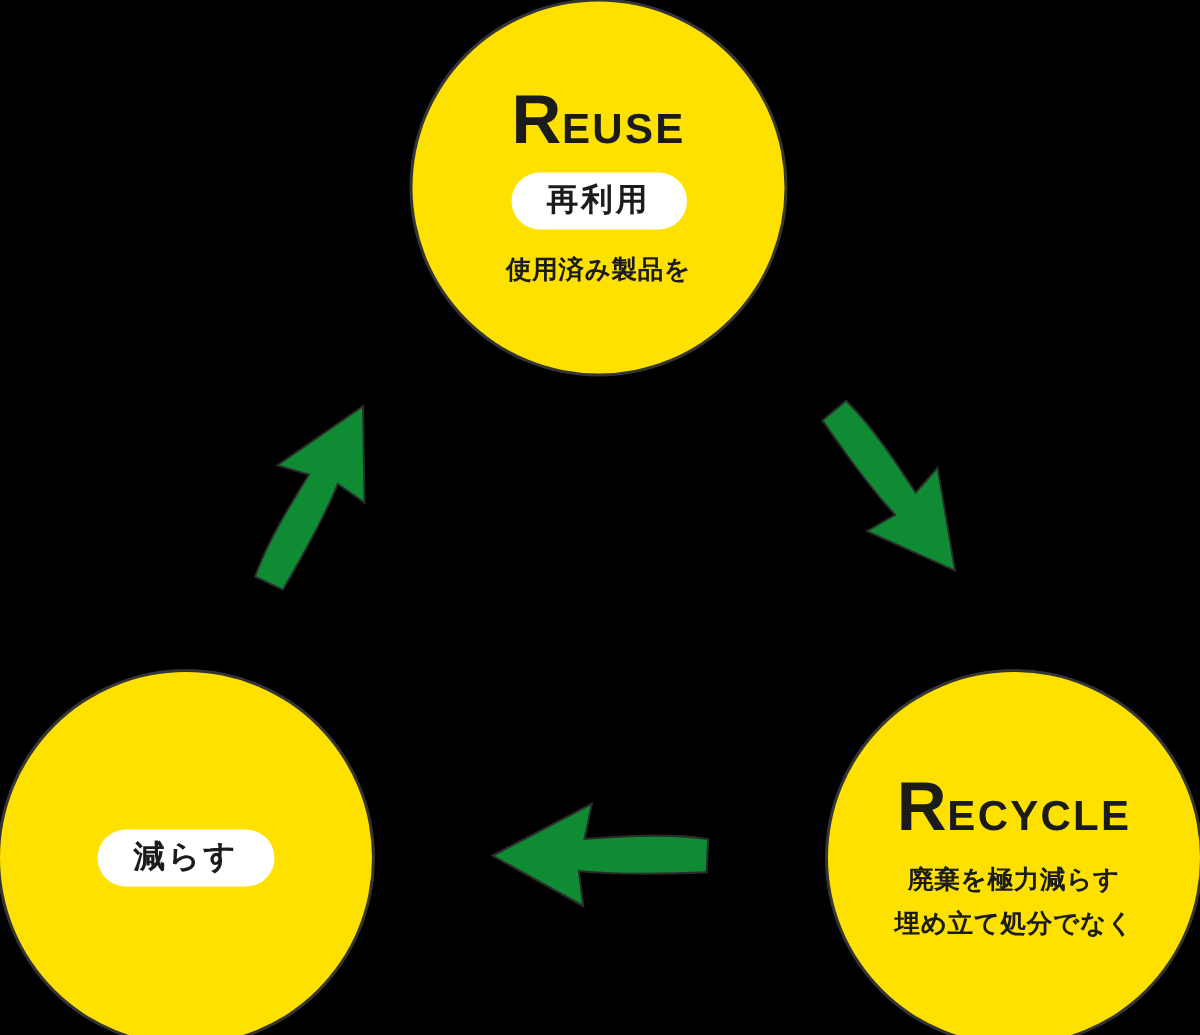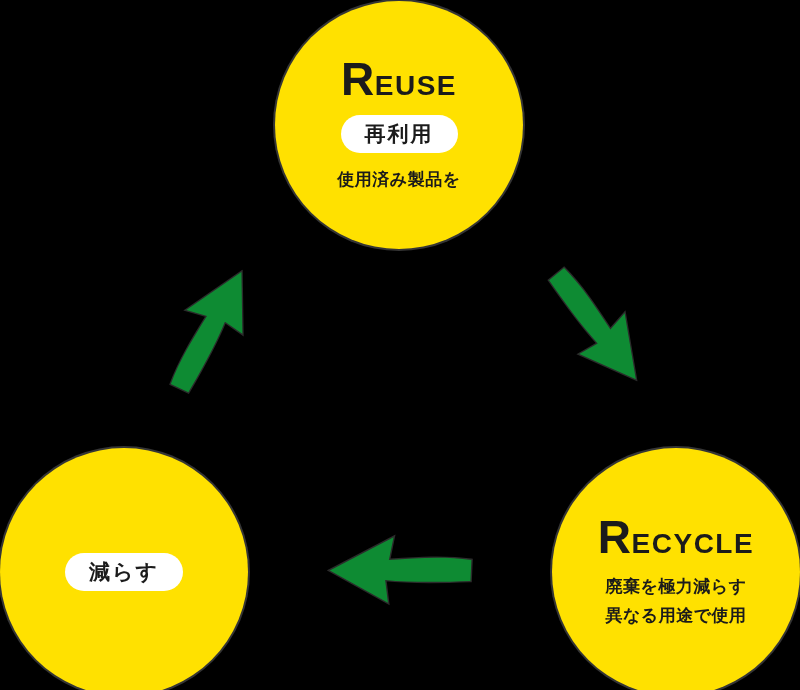--- a/index.html
+++ b/index.html
@@ -98,21 +98,21 @@
   </div>
 
   <div class="circle" id="c-reduce">
     <div class="badge">減らす</div>
   </div>
 
   <div class="circle" id="c-recycle">
     <div class="r-title"><span class="big">R</span><span>ECYCLE</span></div>
     <div class="desc">
       <span>廃棄を極力減らす</span>
-      <span>異なる用途で使用</span>
+      <span>埋め立て処分でなく</span>
     </div>
   </div>
 
   <div class="arrow" id="a-up">
     <svg width="140" height="88" viewBox="0 0 160 100" preserveAspectRatio="none" aria-hidden="true">
       <path d="M6 40 C 35 36, 64 38, 94 40 L 89 16 L 157 51 L 95 85 L 98 61 C 68 64, 34 63, 7 62 Z"></path>
     </svg>
   </div>
 
   <div class="arrow" id="a-down">

